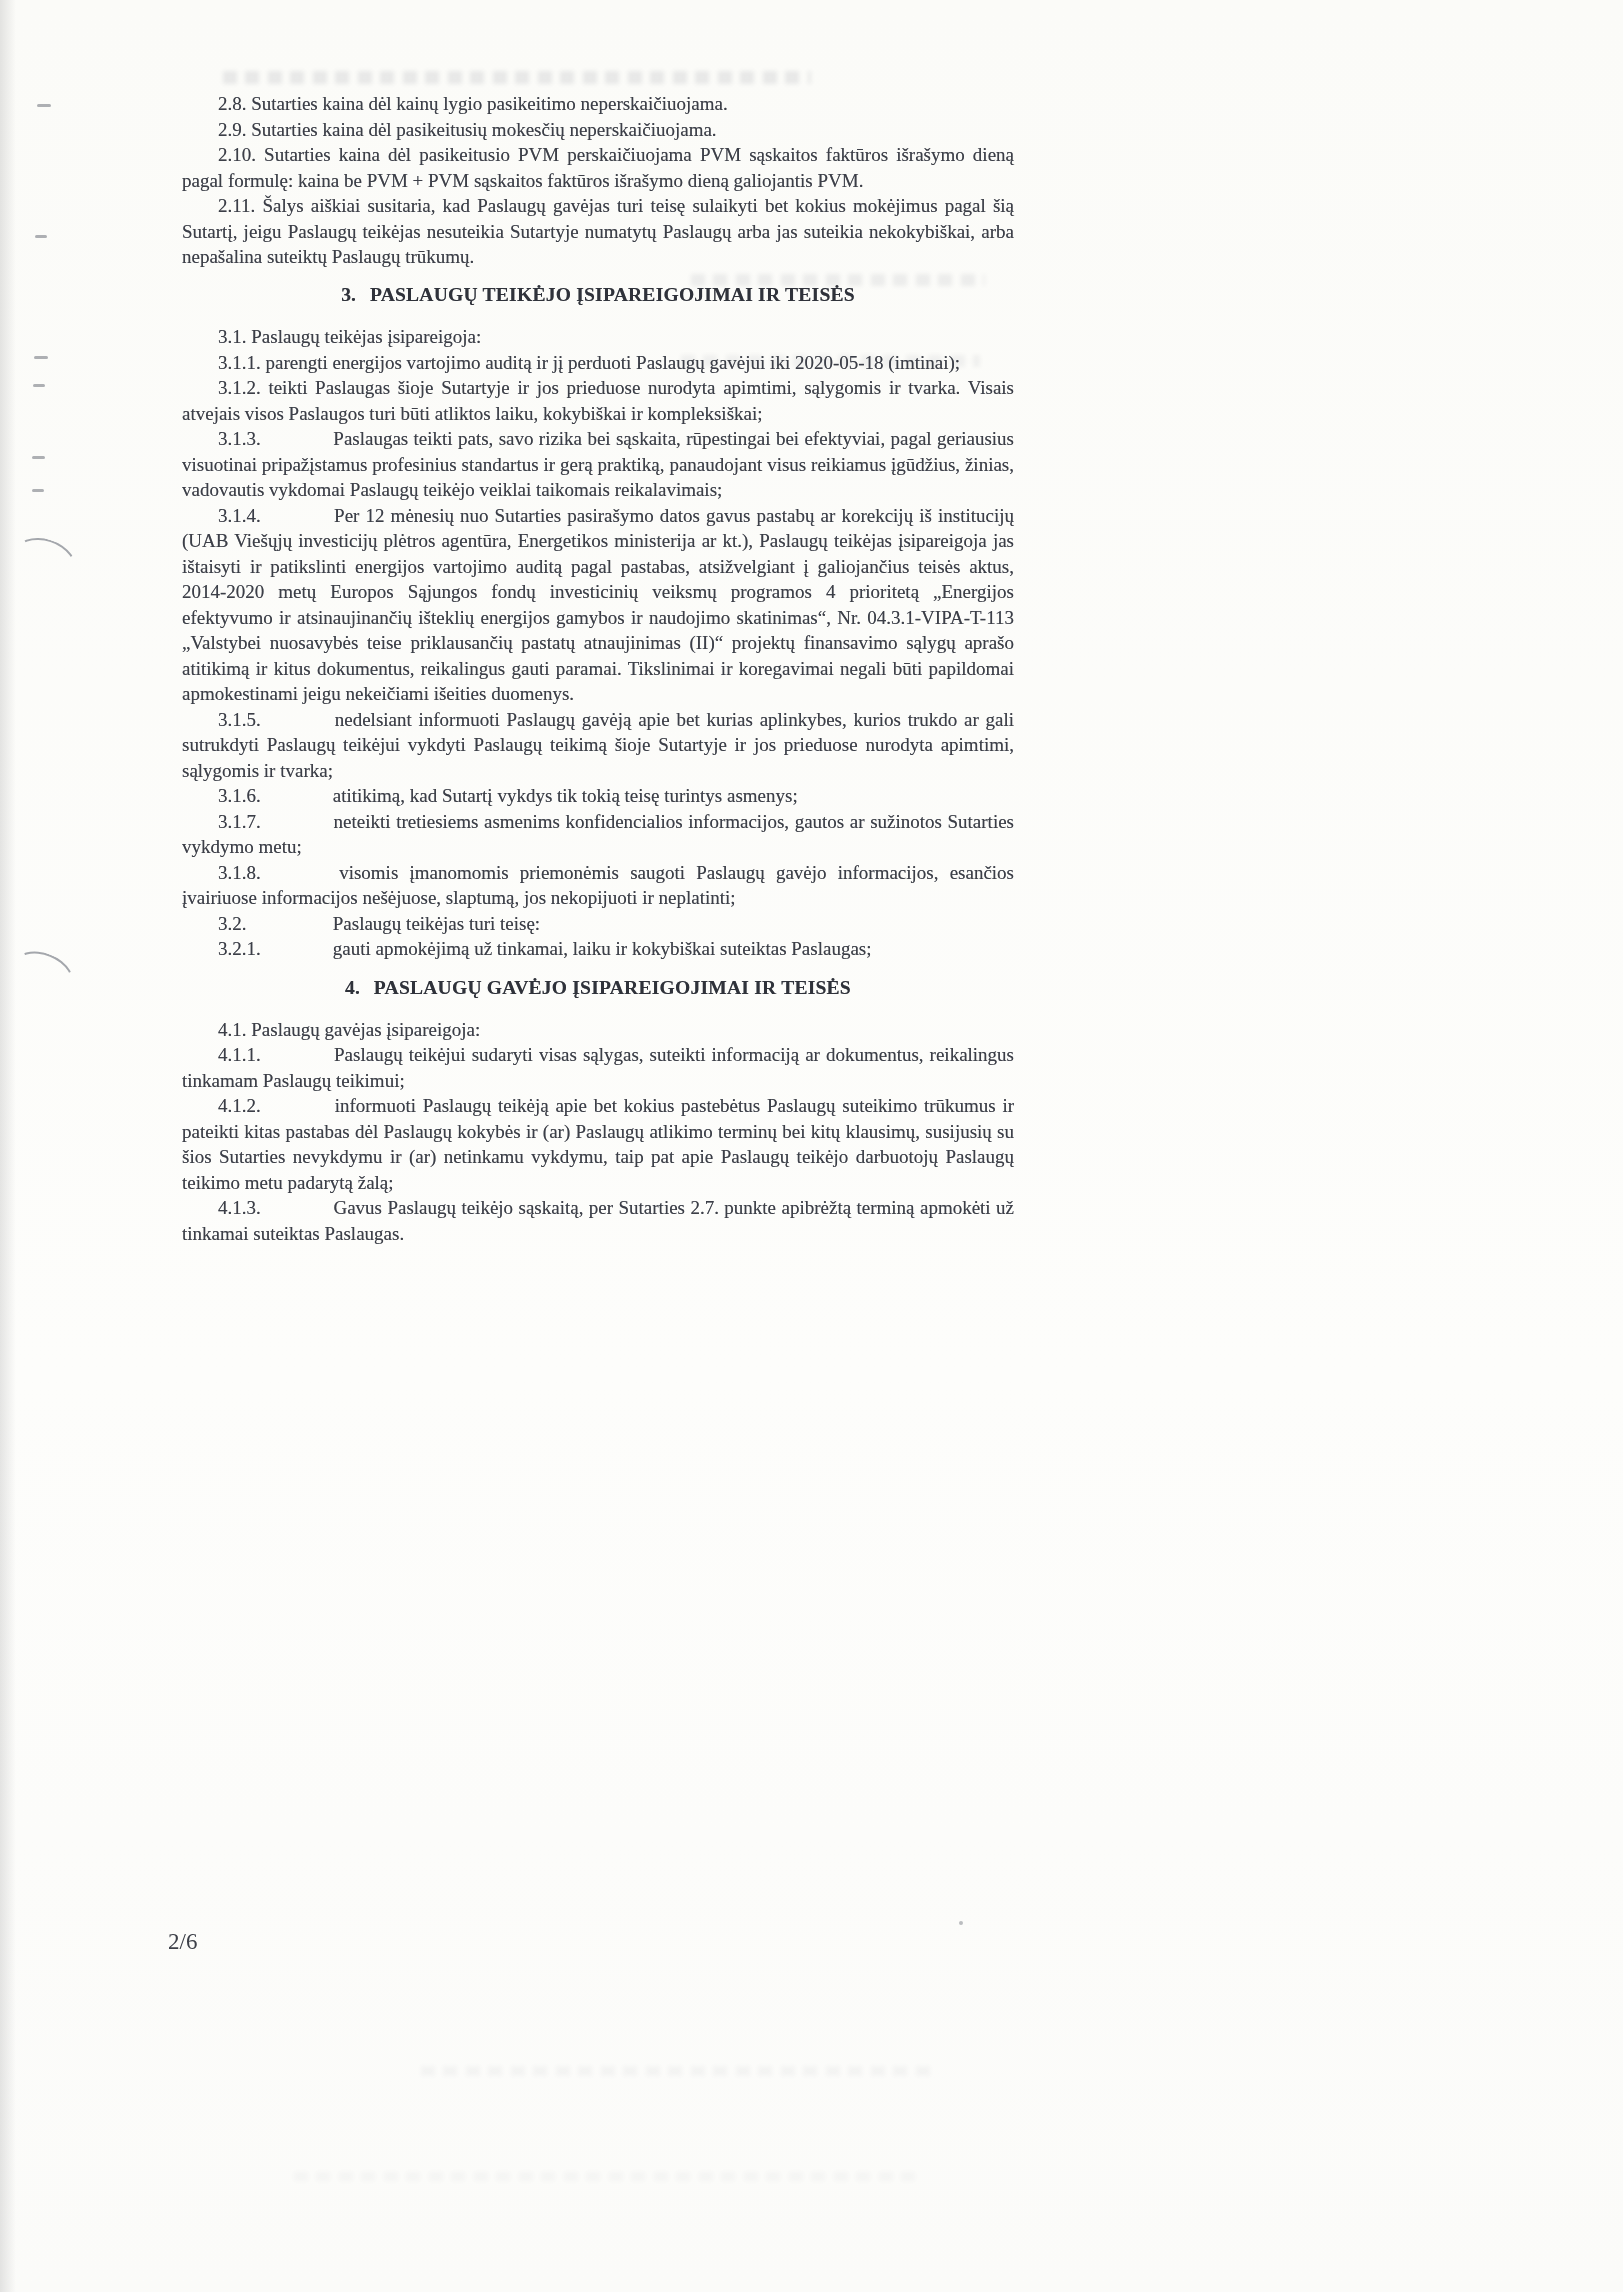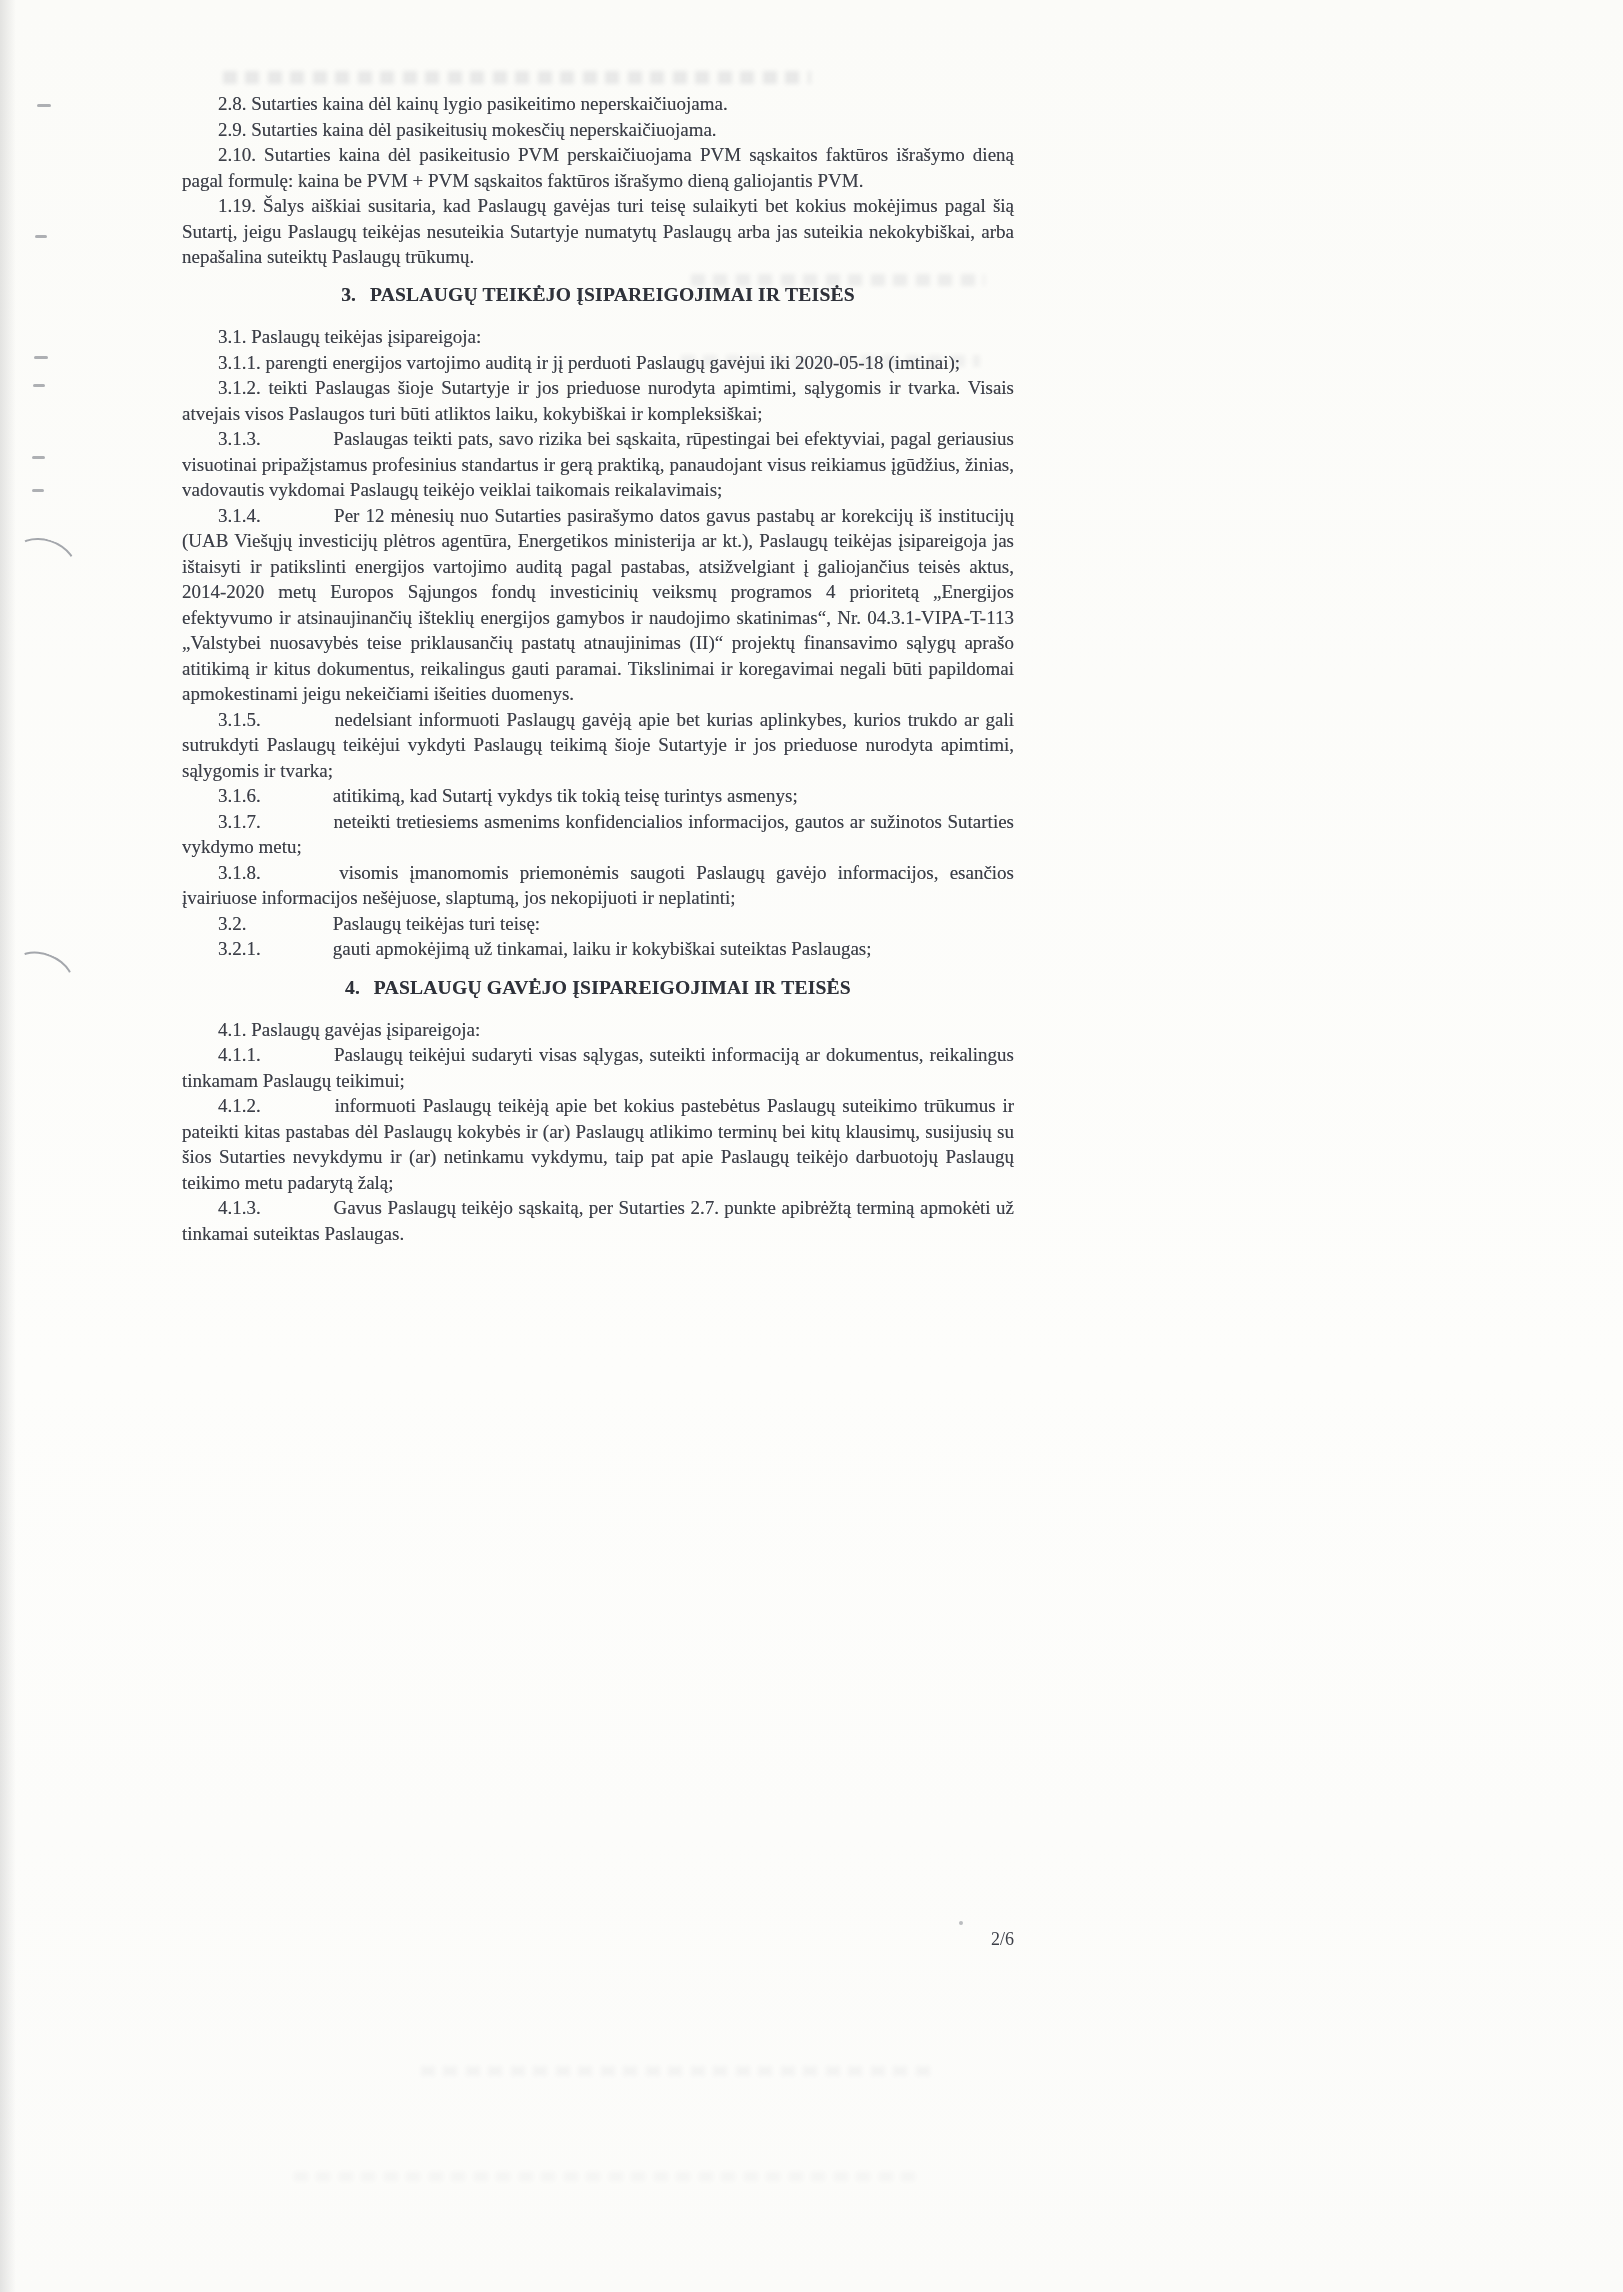--- a/index.html
+++ b/index.html
@@ -24,22 +24,22 @@
   }
   .para{margin:0;text-indent:36px;}
   .para .num{white-space:pre;}
   .para.tab .num{display:inline-block;width:110px;text-indent:0;}
   .heading{
     margin:12.7px 0 16.7px;text-align:center;font-weight:700;
     font-size:19.6px;letter-spacing:0.2px;color:#2f323a;
   }
   .heading .hnum{margin-right:13.7px;}
   .page-number{
-    position:absolute;left:182px;top:1929px;width:832px;
-    text-align:right;font-size:18px;color:#3c3f48;
+    position:absolute;left:168px;top:1929px;width:832px;
+    text-align:left;font-size:23px;color:#3c3f48;
   }
   
   .dash{position:absolute;height:2.9px;background:rgba(95,100,110,.5);border-radius:2px;}
   .dash-1{left:37px;top:104px;width:13.7px;}
   .dash-2{left:35px;top:235px;width:11.8px;}
   .dash-3{left:34px;top:356px;width:13.7px;}
   .dash-4{left:33px;top:384px;width:11.8px;}
   .dash-5{left:32px;top:456px;width:12.7px;}
   .dash-6{left:32px;top:489px;width:11.8px;}
   .arc{
@@ -81,21 +81,21 @@
 
   <div class="arc arc-1"></div>
   <div class="arc arc-2"></div>
 
   <div class="dot"></div>
 
   <div class="content" id="doc">
       <p class="para"><span class="num">2.8.</span> <span class="txt">Sutarties kaina dėl kainų lygio pasikeitimo neperskaičiuojama.</span></p>
       <p class="para"><span class="num">2.9.</span> <span class="txt">Sutarties kaina dėl pasikeitusių mokesčių neperskaičiuojama.</span></p>
       <p class="para"><span class="num">2.10.</span> <span class="txt">Sutarties kaina dėl pasikeitusio PVM perskaičiuojama PVM sąskaitos faktūros išrašymo dieną pagal formulę: kaina be PVM + PVM sąskaitos faktūros išrašymo dieną galiojantis PVM.</span></p>
-      <p class="para"><span class="num">1.19.</span> <span class="txt">Šalys aiškiai susitaria, kad Paslaugų gavėjas turi teisę sulaikyti bet kokius mokėjimus pagal šią Sutartį, jeigu Paslaugų teikėjas nesuteikia Sutartyje numatytų Paslaugų arba jas suteikia nekokybiškai, arba nepašalina suteiktų Paslaugų trūkumų.</span></p>
+      <p class="para"><span class="num">2.11.</span> <span class="txt">Šalys aiškiai susitaria, kad Paslaugų gavėjas turi teisę sulaikyti bet kokius mokėjimus pagal šią Sutartį, jeigu Paslaugų teikėjas nesuteikia Sutartyje numatytų Paslaugų arba jas suteikia nekokybiškai, arba nepašalina suteiktų Paslaugų trūkumų.</span></p>
       <h2 class="heading"><span class="hnum">3.</span><span>PASLAUGŲ TEIKĖJO ĮSIPAREIGOJIMAI IR TEISĖS</span></h2>
       <p class="para"><span class="num">3.1.</span> <span class="txt">Paslaugų teikėjas įsipareigoja:</span></p>
       <p class="para"><span class="num">3.1.1.</span> <span class="txt">parengti energijos vartojimo auditą ir jį perduoti Paslaugų gavėjui iki 2020-05-18 (imtinai);</span></p>
       <p class="para"><span class="num">3.1.2.</span> <span class="txt">teikti Paslaugas šioje Sutartyje ir jos prieduose nurodyta apimtimi, sąlygomis ir tvarka. Visais atvejais visos Paslaugos turi būti atliktos laiku, kokybiškai ir kompleksiškai;</span></p>
       <p class="para tab"><span class="num">3.1.3.</span> <span class="txt">Paslaugas teikti pats, savo rizika bei sąskaita, rūpestingai bei efektyviai, pagal geriausius visuotinai pripažįstamus profesinius standartus ir gerą praktiką, panaudojant visus reikiamus įgūdžius, žinias, vadovautis vykdomai Paslaugų teikėjo veiklai taikomais reikalavimais;</span></p>
       <p class="para tab"><span class="num">3.1.4.</span> <span class="txt">Per 12 mėnesių nuo Sutarties pasirašymo datos gavus pastabų ar korekcijų iš institucijų (UAB Viešųjų investicijų plėtros agentūra, Energetikos ministerija ar kt.), Paslaugų teikėjas įsipareigoja jas ištaisyti ir patikslinti energijos vartojimo auditą pagal pastabas, atsižvelgiant į galiojančius teisės aktus, 2014-2020 metų Europos Sąjungos fondų investicinių veiksmų programos 4 prioritetą „Energijos efektyvumo ir atsinaujinančių išteklių energijos gamybos ir naudojimo skatinimas“, Nr. 04.3.1-VIPA-T-113 „Valstybei nuosavybės teise priklausančių pastatų atnaujinimas (II)“ projektų finansavimo sąlygų aprašo atitikimą ir kitus dokumentus, reikalingus gauti paramai. Tikslinimai ir koregavimai negali būti papildomai apmokestinami jeigu nekeičiami išeities duomenys.</span></p>
       <p class="para tab"><span class="num">3.1.5.</span> <span class="txt">nedelsiant informuoti Paslaugų gavėją apie bet kurias aplinkybes, kurios trukdo ar gali sutrukdyti Paslaugų teikėjui vykdyti Paslaugų teikimą šioje Sutartyje ir jos prieduose nurodyta apimtimi, sąlygomis ir tvarka;</span></p>
       <p class="para tab"><span class="num">3.1.6.</span> <span class="txt">atitikimą, kad Sutartį vykdys tik tokią teisę turintys asmenys;</span></p>
       <p class="para tab"><span class="num">3.1.7.</span> <span class="txt">neteikti tretiesiems asmenims konfidencialios informacijos, gautos ar sužinotos Sutarties vykdymo metu;</span></p>
       <p class="para tab"><span class="num">3.1.8.</span> <span class="txt">visomis įmanomomis priemonėmis saugoti Paslaugų gavėjo informacijos, esančios įvairiuose informacijos nešėjuose, slaptumą, jos nekopijuoti ir neplatinti;</span></p>

